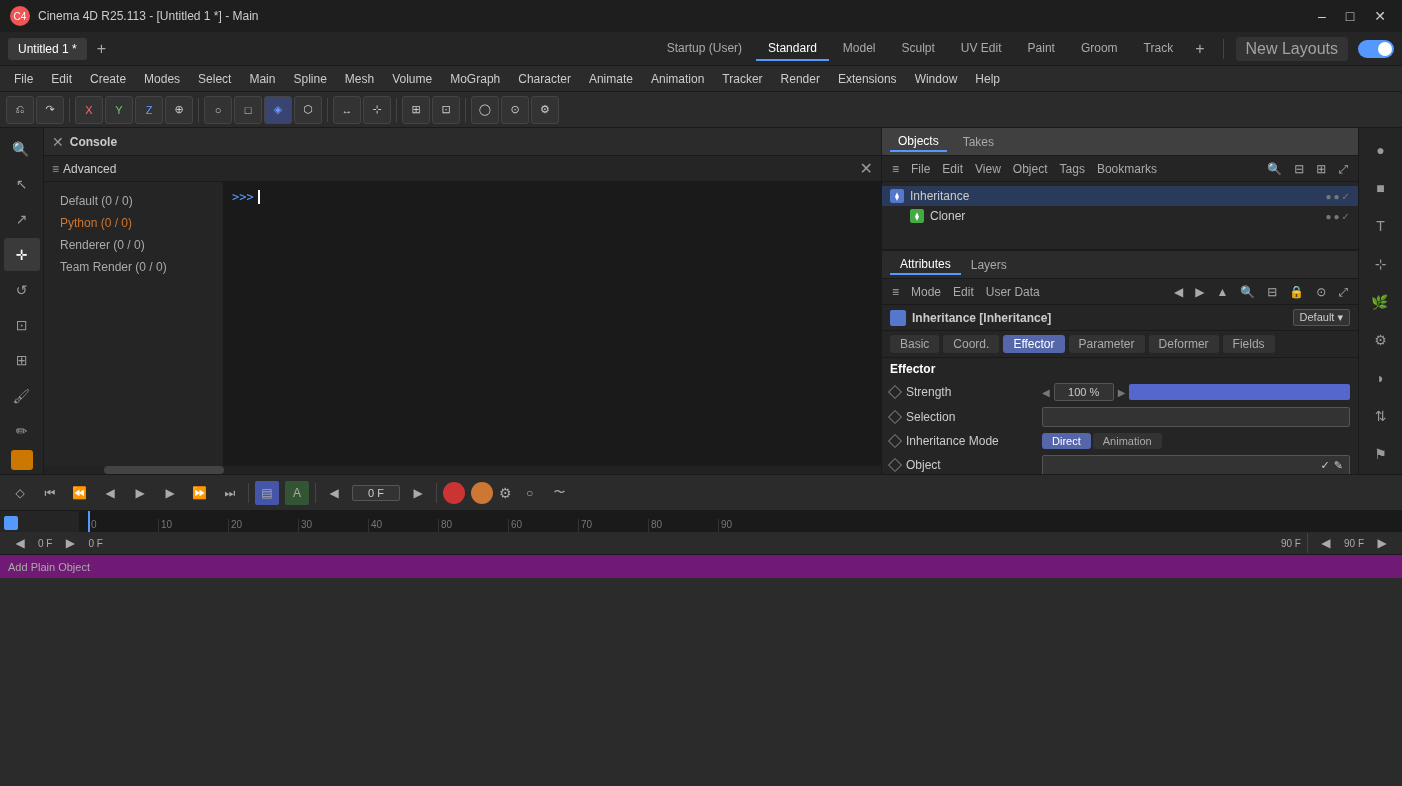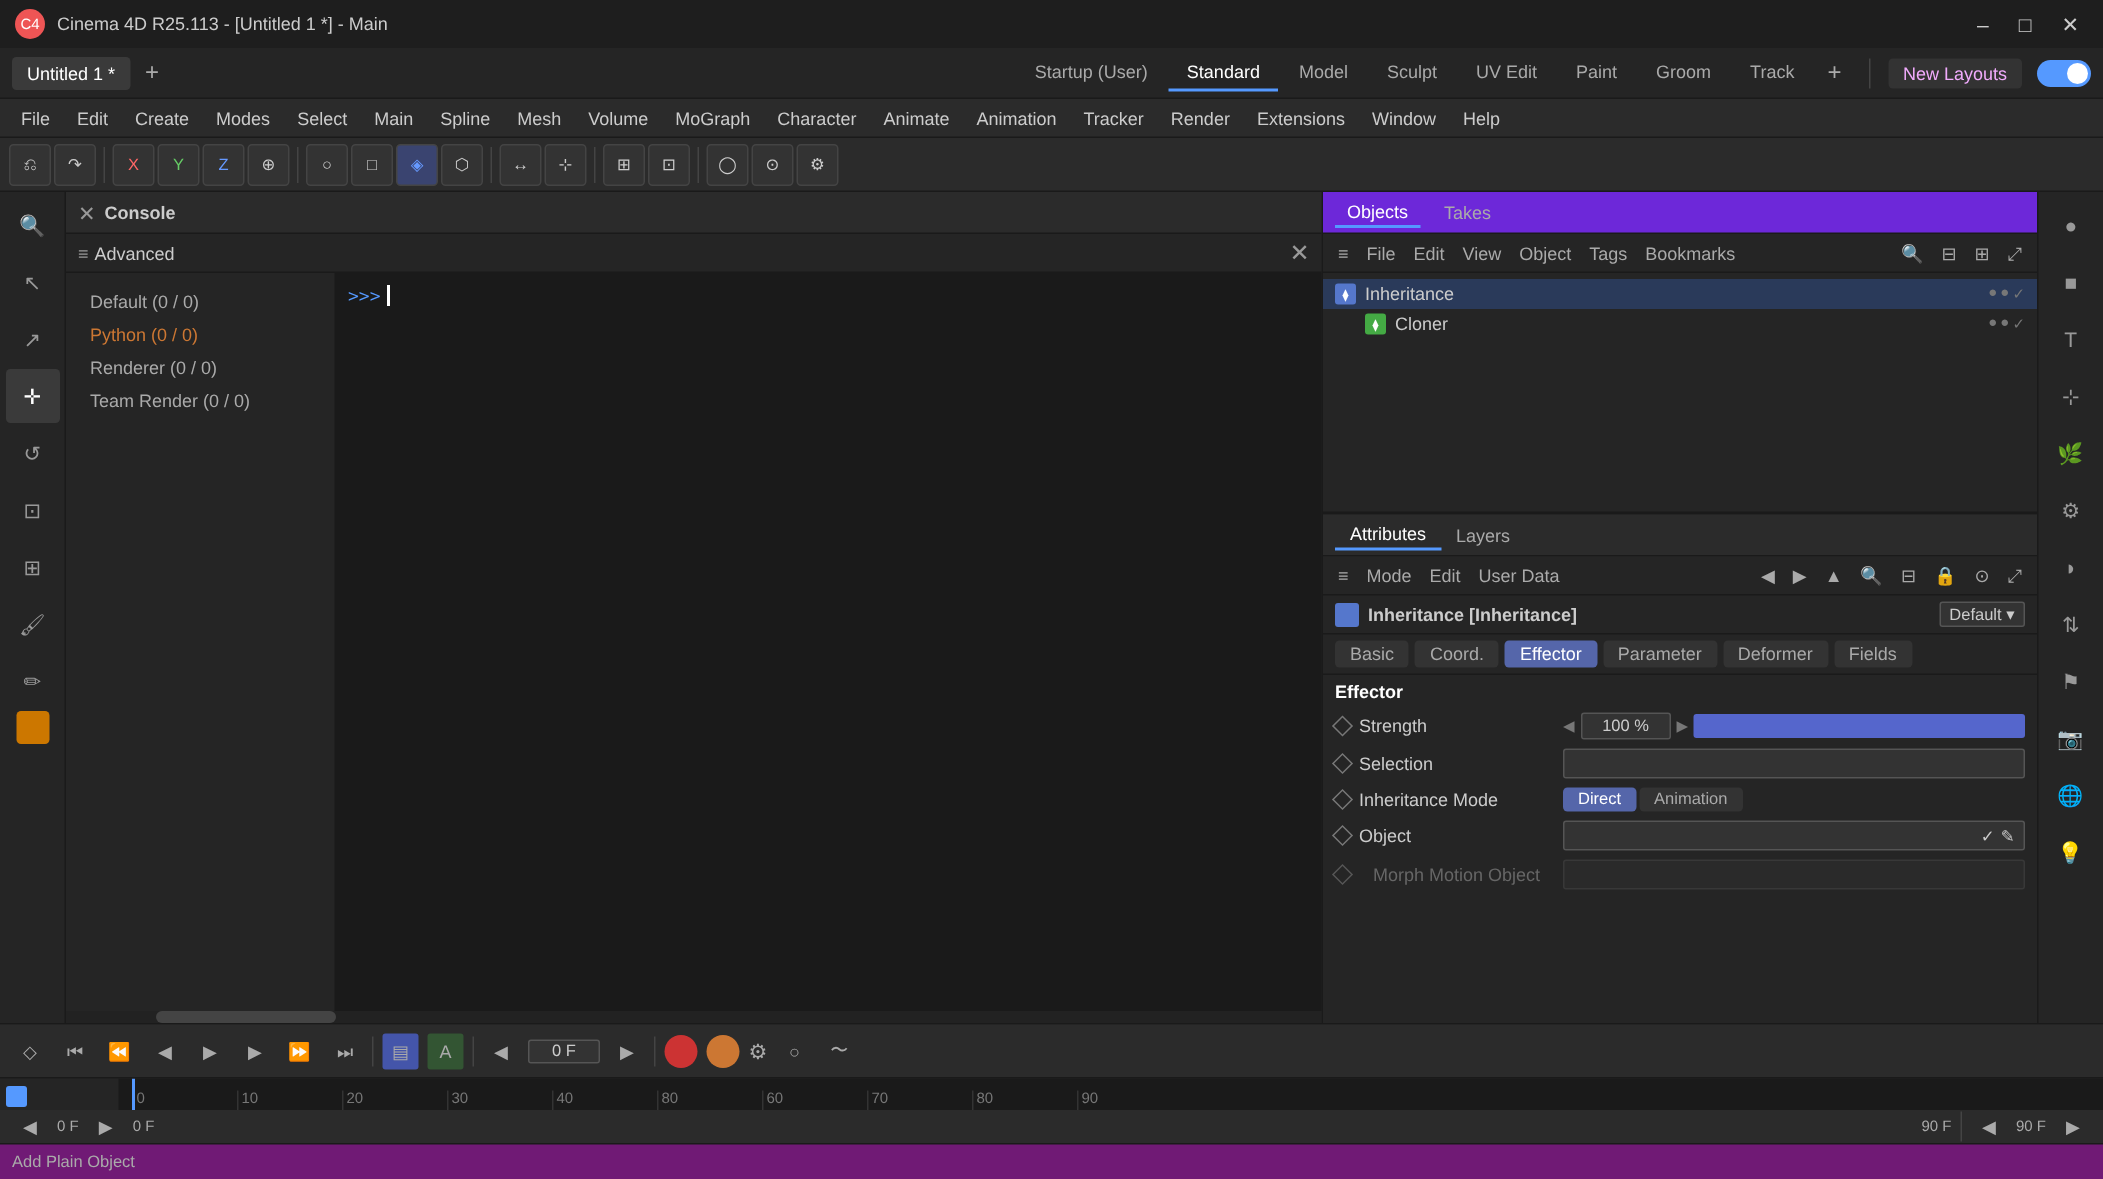--- a/index.html
+++ b/index.html
@@ -15,21 +15,21 @@
 
     
     .tab-bar { background: #252525; height: 34px; display: flex; align-items: center; padding: 0 8px; gap: 4px; border-bottom: 1px solid #1a1a1a; }
     .tab-item { padding: 4px 10px; font-size: 12px; color: #aaa; cursor: pointer; border-radius: 3px; display: flex; align-items: center; gap: 4px; }
     .tab-item.active { background: #3a3a3a; color: #fff; }
     .tab-item-add { color: #aaa; font-size: 16px; cursor: pointer; padding: 0 6px; }
     .tab-separator { flex: 1; }
     .nav-tabs { display: flex; gap: 2px; }
     .nav-tab { padding: 4px 12px; font-size: 12px; color: #aaa; cursor: pointer; border-bottom: 2px solid transparent; }
     .nav-tab.active { color: #fff; border-bottom: 2px solid #5599ff; }
-    .new-layouts-btn { background: #333; color: #f0abfc; border: none; padding: 3px 10px; border-radius: 3px; font-size: 12px; cursor: pointer; }
+    .new-layouts-btn { background: #333; color: #a3a3a3; border: none; padding: 3px 10px; border-radius: 3px; font-size: 16px; cursor: pointer; }
     .toggle-switch { width: 36px; height: 18px; background: #5599ff; border-radius: 9px; position: relative; cursor: pointer; margin-left: 6px; }
     .toggle-switch::after { content: ''; position: absolute; width: 14px; height: 14px; background: white; border-radius: 50%; top: 2px; right: 2px; }
 
     
     .menu-bar { background: #2b2b2b; height: 26px; display: flex; align-items: center; padding: 0 6px; gap: 2px; border-bottom: 1px solid #1a1a1a; }
     .menu-item { padding: 2px 8px; font-size: 12px; color: #ccc; cursor: pointer; border-radius: 2px; }
 
     
     .toolbar { background: #2b2b2b; height: 36px; display: flex; align-items: center; padding: 0 6px; gap: 2px; border-bottom: 1px solid #1a1a1a; }
     .toolbar-btn { width: 28px; height: 28px; background: #333; border: 1px solid #444; border-radius: 3px; display: flex; align-items: center; justify-content: center; cursor: pointer; font-size: 11px; color: #ccc; }
@@ -53,21 +53,21 @@
     .console-sidebar-item { padding: 4px 16px; font-size: 12px; color: #aaa; cursor: pointer; }
     .console-sidebar-item.python { color: #cc7733; }
     .console-body { display: flex; flex: 1; }
     .console-content { flex: 1; background: #1a1a1a; padding: 8px; font-family: monospace; font-size: 12px; color: #ccc; }
     .console-prompt { display: flex; align-items: flex-start; }
     .console-prompt-text { color: #5599ff; margin-right: 4px; }
     .console-cursor { width: 2px; height: 14px; background: #fff; display: inline-block; }
 
     
     .objects-panel { flex: 1; background: #252525; border-bottom: 1px solid #1a1a1a; }
-    .panel-header { background: #6d28d9; height: 28px; display: flex; align-items: center; padding: 0 8px; gap: 8px; border-bottom: 1px solid #1a1a1a; }
+    .panel-header { background: #404040; height: 28px; display: flex; align-items: center; padding: 0 8px; gap: 8px; border-bottom: 1px solid #1a1a1a; }
     .panel-tab { padding: 2px 8px; font-size: 12px; color: #aaa; cursor: pointer; }
     .panel-tab.active { color: #fff; border-bottom: 2px solid #5599ff; }
     .panel-toolbar { background: #252525; height: 26px; display: flex; align-items: center; padding: 0 6px; gap: 4px; border-bottom: 1px solid #1a1a1a; }
     .panel-toolbar-item { color: #aaa; font-size: 12px; cursor: pointer; padding: 0 4px; }
     .objects-list { padding: 4px 0; }
     .object-item { display: flex; align-items: center; padding: 3px 8px; gap: 6px; cursor: pointer; }
     .object-item.selected { background: #2a3a5a; }
     .object-icon { width: 14px; height: 14px; background: #5577cc; border-radius: 2px; display: flex; align-items: center; justify-content: center; font-size: 8px; }
     .object-icon.green { background: #44aa44; }
     .object-name { font-size: 12px; color: #ccc; }
@@ -125,21 +125,21 @@
     .tl-playhead { position: absolute; left: 8px; top: 0; width: 2px; height: 100%; background: #5599ff; }
     .timeline-bottom { display: flex; align-items: center; padding: 2px 8px; gap: 6px; background: #2b2b2b; height: 22px; }
     .tl-time-display { font-size: 10px; color: #aaa; }
     .tl-bottom-sep { flex: 1; }
 
     
     .status-bar { height: 24px; background: #701a75; display: flex; align-items: center; padding: 0 8px; border-top: 1px solid #1a1a1a; }
     .status-text { font-size: 11px; color: #aaa; }
 
     
-    .app { width: 1402px; height: 786px; display: flex; flex-direction: column; overflow: hidden; }
+    .app { width: 1402px; height: 578px; display: flex; flex-direction: column; overflow: hidden; }
     .content-area { display: flex; flex: 1; overflow: hidden; }
     .center-area { flex: 1; display: flex; flex-direction: column; }
     .right-panel-area { display: flex; flex-direction: column; width: 520px; }
 
     .scrollbar-area { height: 8px; background: #222; }
     .scrollbar-thumb { height: 8px; width: 120px; background: #444; border-radius: 4px; margin-left: 60px; }
   </style>
 </head>
 <body>
 

